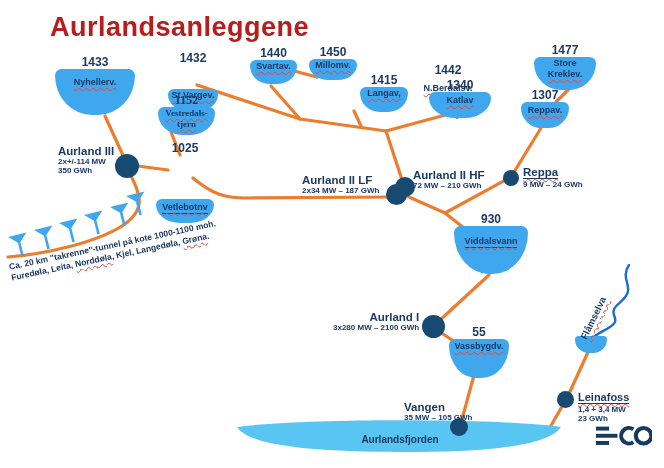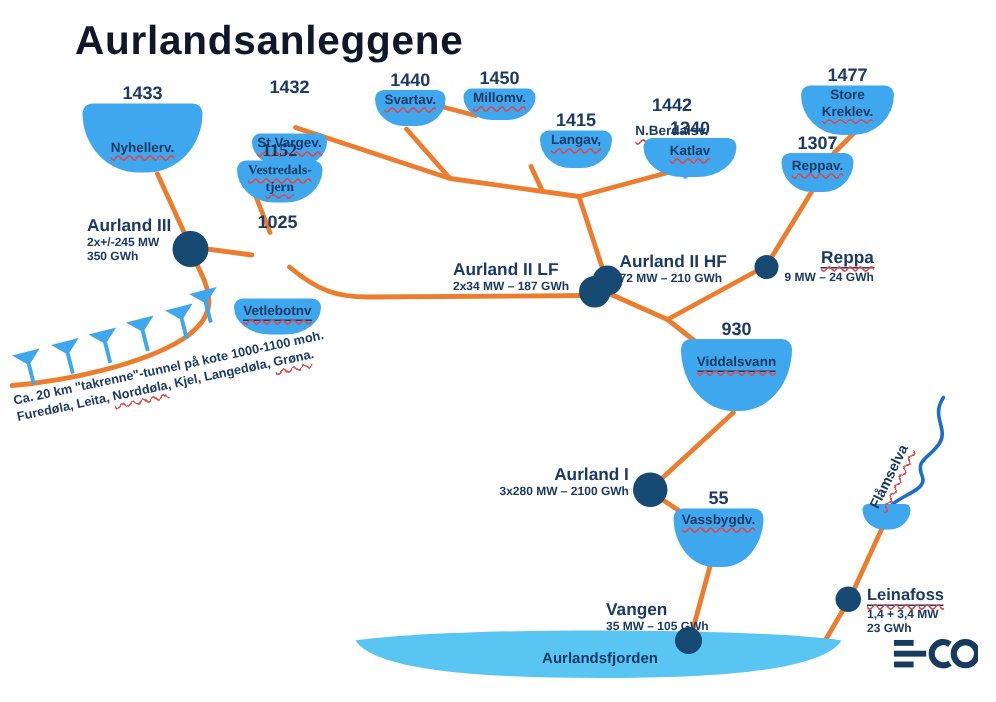--- a/index.html
+++ b/index.html
@@ -1,19 +1,19 @@
 <!DOCTYPE html>
 <html><head>
 <meta charset="utf-8">
 <style>
   html,body{margin:0;padding:0;background:#fff;}
   #canvas{position:relative;width:664px;height:468px;background:#ffffff;overflow:hidden;
           font-family:"Liberation Sans",sans-serif;}
   .abs{position:absolute;}
-  #title{left:50px;top:12px;font-size:27px;font-weight:bold;color:#0f172a;letter-spacing:0.5px;}
+  #title{left:50px;top:12px;font-size:27px;font-weight:bold;color:#b91c1c;letter-spacing:0.5px;}
   svg.layer{position:absolute;left:0;top:0;}
   .res-group{position:absolute;text-align:center;}
   .elev{font-weight:bold;color:#1C3A64;font-size:12px;line-height:13px;}
   .bowl{background:#3FA7EE;border-radius:7px 7px 50% 50% / 7px 7px 92% 92%;
         display:flex;flex-direction:column;align-items:center;justify-content:flex-start;
         padding-top:1px;box-sizing:border-box;}
   .rlabel{font-weight:bold;color:#1B3A64;font-size:9px;line-height:10.5px;white-space:nowrap;}
   .squig{text-decoration:underline wavy #E04545 1px;text-underline-offset:2px;}
   .uline{border-bottom:1.4px solid #1B3A64;}
   .stn-circle{position:absolute;background:#174A73;border-radius:50%;}
@@ -88,21 +88,21 @@
 
     <path d="M629,265 C620,278 633,286 626,296 C619,306 610,306 615,318 C618,327 600,330 593,338" fill="none" stroke="#1E6CCB" stroke-width="2.4" stroke-linecap="round"></path>
 
     <path d="M237,427 C300,418 500,418 561,427 C548,447 480,452 400,452 C320,452 250,447 237,427 Z" fill="#59C5F3"></path>
   </svg>
 
   <div id="title" class="abs">Aurlandsanleggene</div>
 
   <div class="res-group" style="left:55px;top:56px;width:80px;">
     <div class="elev">1433</div>
-    <div class="bowl" style="height:46px;padding-top:24px;">
+    <div class="bowl" style="height:46px;padding-top:8px;">
         <span class="rlabel squig">Nyhellerv.</span>
       </div>
   </div>
   <div class="res-group" style="left:168px;top:52px;width:50px;">
     <div class="elev">1432</div>
     <div class="bowl" style="height:22px;margin-top:24px;">
         <span class="rlabel squig">St.Vargev.</span>
       </div>
   </div>
   <div class="res-group" style="left:250px;top:47px;width:47px;">
@@ -178,32 +178,32 @@
   <div class="stn-circle" style="left:115px;top:154px;width:24px;height:24px;"></div>
   <div class="stn-circle" style="left:386px;top:184px;width:21px;height:21px;"></div>
   <div class="stn-circle" style="left:395px;top:177px;width:20px;height:20px;"></div>
   <div class="stn-circle" style="left:503px;top:170px;width:16px;height:16px;"></div>
   <div class="stn-circle" style="left:422px;top:315px;width:23px;height:23px;"></div>
   <div class="stn-circle" style="left:450px;top:418px;width:18px;height:18px;"></div>
   <div class="stn-circle" style="left:557px;top:391px;width:17px;height:17px;"></div>
 
   <div class="stn-label" style="left:58px;top:145px;">
     <div class="stn-name">Aurland III</div>
-    <div class="stn-stats">2x+/-245 MW</div>
+    <div class="stn-stats">2x+/-114 MW</div>
     <div class="stn-stats">350 GWh</div>
   </div>
   <div class="stn-label" style="left:302px;top:174px;">
     <div class="stn-name">Aurland II LF</div>
     <div class="stn-stats">2x34 MW – 187 GWh</div>
   </div>
   <div class="stn-label" style="left:413px;top:169px;">
     <div class="stn-name">Aurland II HF</div>
     <div class="stn-stats">72 MW – 210 GWh</div>
   </div>
-  <div class="stn-label" style="left:523px;top:162px;text-align:right;">
+  <div class="stn-label" style="left:523px;top:162px;">
     <div class="stn-name squig uline" style="display:inline-block;">Reppa</div>
     <div class="stn-stats">9 MW – 24 GWh</div>
   </div>
   <div class="stn-label" style="left:333px;top:311px;text-align:right;">
     <div class="stn-name">Aurland I</div>
     <div class="stn-stats">3x280 MW – 2100 GWh</div>
   </div>
   <div class="stn-label" style="left:404px;top:401px;">
     <div class="stn-name">Vangen</div>
     <div class="stn-stats">35 MW – 105 GWh</div>

